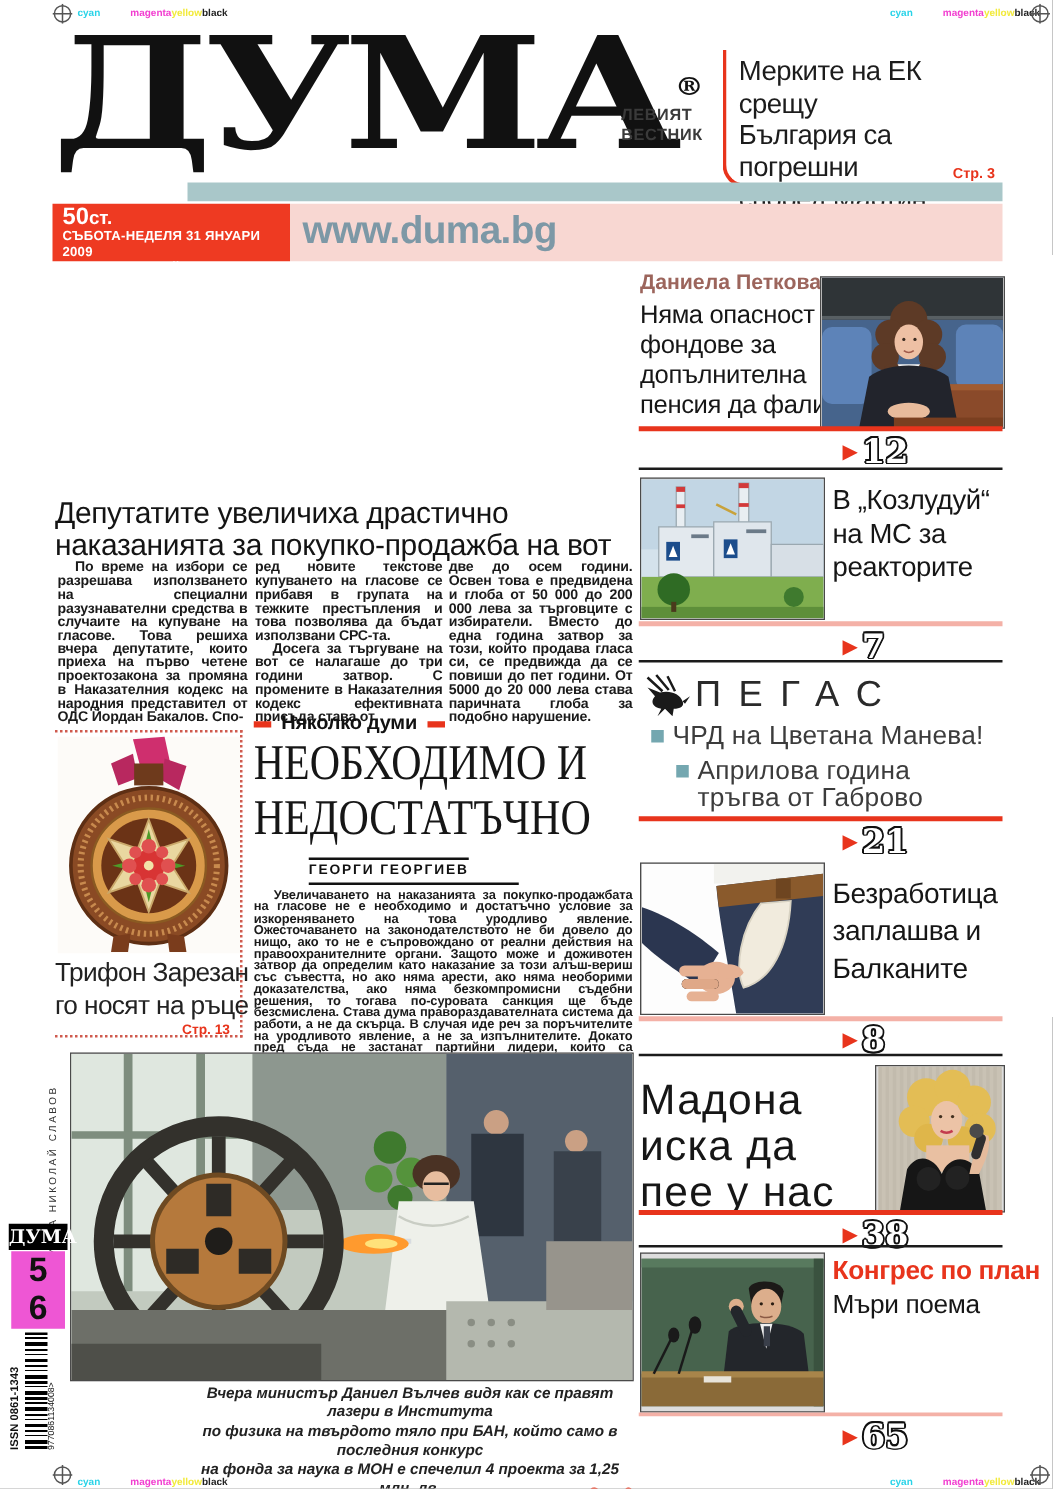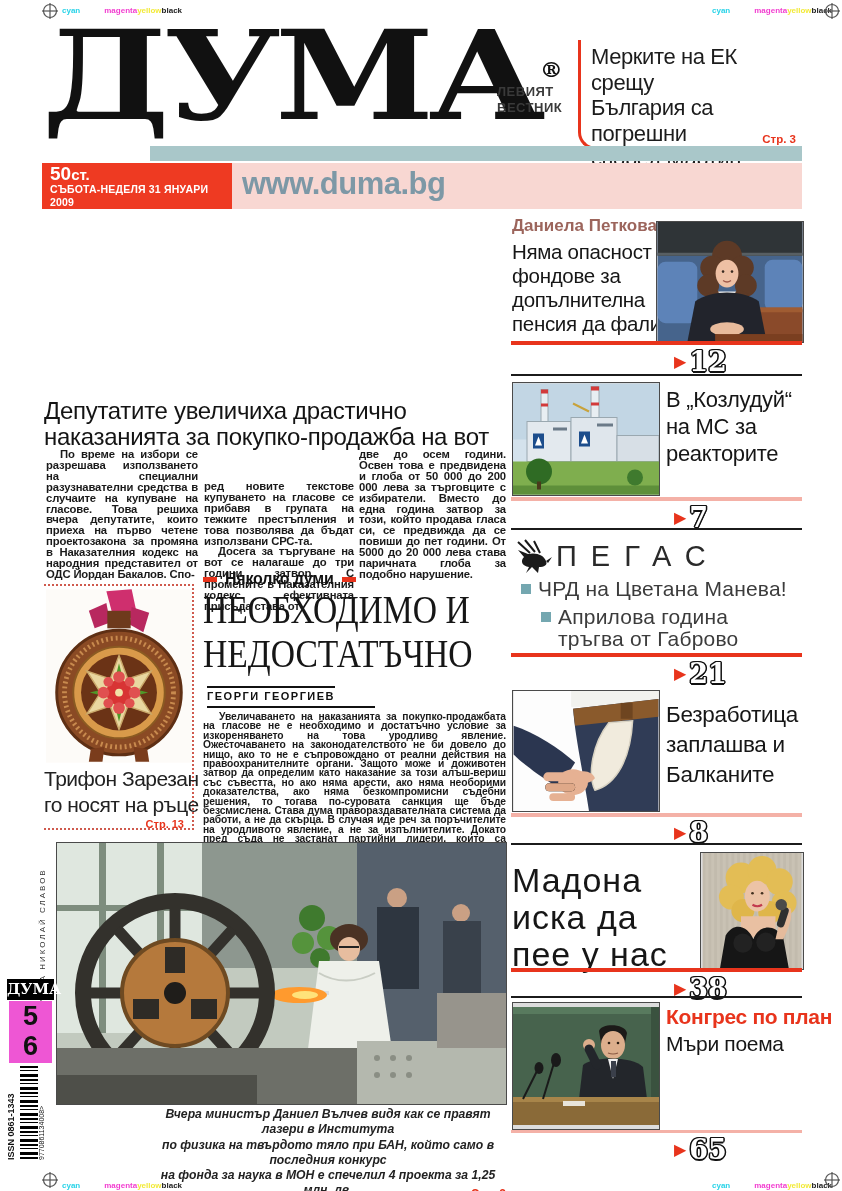--- a/index.html
+++ b/index.html
@@ -48,21 +48,21 @@
             border-right:2px dotted #cf5a4e;border-bottom:2px dotted #cf5a4e;box-sizing:border-box;}
   .flaskcap{position:absolute;left:0;font-size:21px;line-height:1.2;color:#222;letter-spacing:-.5px;white-space:nowrap;}
 
   
   .oped{position:absolute;left:203px;top:570px;width:303px;}
   .oped-head{display:flex;align-items:center;gap:8px;}
   .oped-dash{width:14px;height:5px;background:#e8341c;}
   .oped-label{font-size:16px;font-weight:bold;color:#111;letter-spacing:-.2px;}
   .oped-hl{font-family:"Liberation Serif",serif;font-size:40px;line-height:44px;color:#161616;
            transform:scaleX(.84);transform-origin:left top;white-space:nowrap;}
-  .oped-author{margin-top:8px;display:inline-block;border-bottom:2px solid #111;padding:2px 40px 2px 0;}
+  .oped-author{margin-top:8px;display:inline-block;border-bottom:2px solid #111;padding:2px 40px 2px 0;margin-left:40px;}
   .oped-author span{display:inline-block;border-top:2px solid #111;padding-top:2px;font-size:11px;
                     font-weight:bold;letter-spacing:1.5px;}
   .oped-body{margin-top:4px;font-size:10.3px;font-weight:bold;line-height:9.4px;text-align:justify;
              text-indent:16px;color:#1a1a1a;letter-spacing:-.1px;}
   .oped-redbar{margin-top:5px;height:7px;background:#e8341c;}
 
   
   .rail-rule{position:absolute;left:511px;width:291px;height:2px;background:#1b1b1b;}
   .red-line{position:absolute;left:511px;width:291px;height:4px;background:#e8341c;}
   .pink-line{position:absolute;left:511px;width:291px;height:4px;background:#f4b1a7;}
@@ -147,21 +147,21 @@
   </div>
   <div class="website">www.duma.bg</div>
 
   <div class="lead-sub">
     <div>Депутатите увеличиха драстично</div>
     <div>наказанията за покупко-продажба на вот</div>
   </div>
   <div class="col" style="left:46px;width:152px;">
     <p class="ind">По време на избори се разрешава използването на специални разузнавателни средства в случаите на купуване на гласове. Това решиха вчера депутатите, които приеха на първо четене проектозакона за промяна в Наказателния кодекс на народния представител от ОДС Йордан Бакалов. Спо-</p>
   </div>
-  <div class="col" style="left:204px;width:150px;margin-top:32px;">
+  <div class="col" style="left:204px;width:150px;">
     <p>ред новите текстове купуването на гласове се прибавя в групата на тежките престъпления и това позволява да бъдат използвани СРС-та.</p>
     <p class="ind">Досега за търгуване на вот се налагаше до три години затвор. С промените в Наказателния кодекс ефективната присъда става от</p>
   </div>
   <div class="col" style="left:359px;width:147px;">
     <p>две до осем години. Освен това е предвидена и глоба от 50 000 до 200 000 лева за търговците с избиратели. Вместо до една година затвор за този, който продава гласа си, се предвижда да се повиши до пет години. От 5000 до 20 000 лева става паричната глоба за подобно нарушение.</p>
   </div>
 
   <div class="flaskbox">
     <svg style="position:absolute;left:2px;top:2px" width="146" height="176" viewBox="0 0 150 178">
       <rect x="0" y="0" width="150" height="178" fill="#fdfbf8"></rect>

